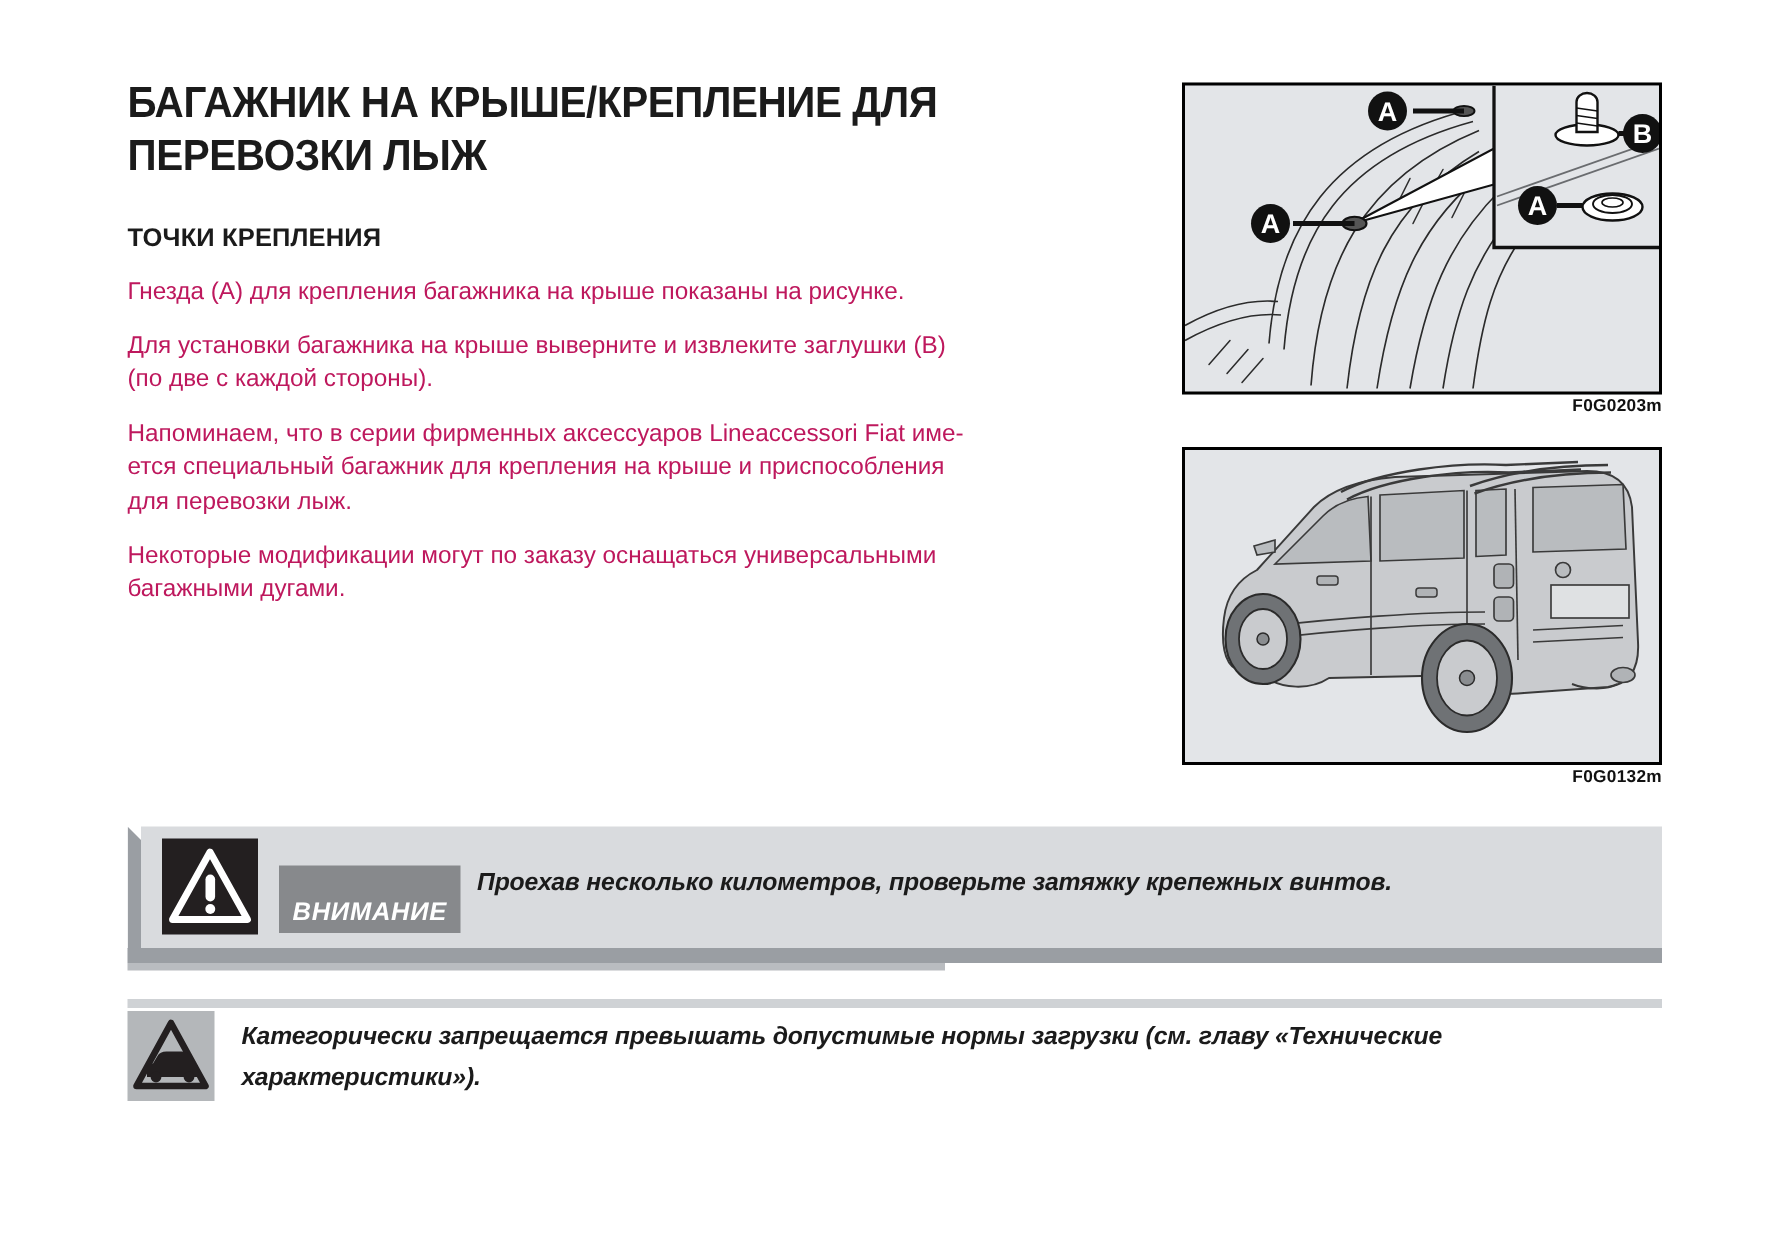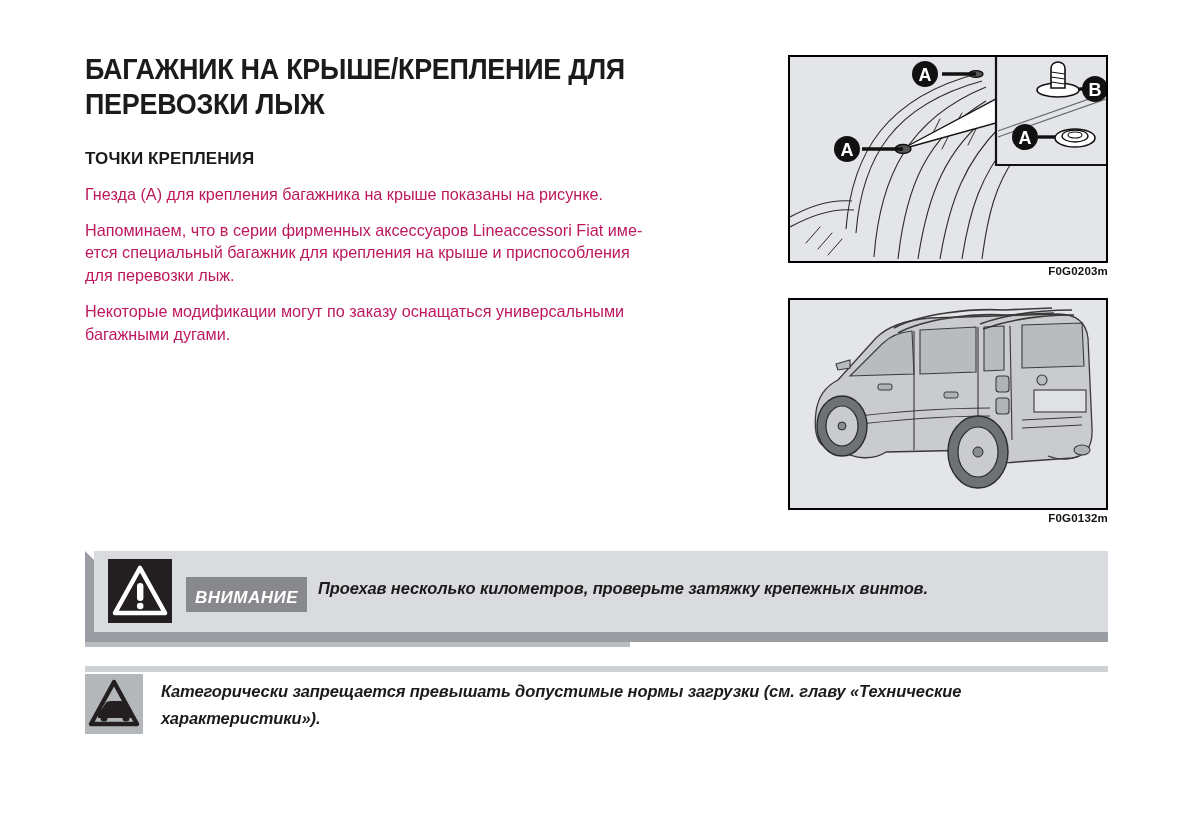--- a/index.html
+++ b/index.html
@@ -100,21 +100,21 @@
     background: #231f20;
   }
   #warn1-badge {
     position: absolute; left: 101px; top: 26px;
     background: #87898c;
     color: #ffffff;
     font-size: 17px;
     font-weight: 700;
     font-style: italic;
     letter-spacing: 0.5px;
-    padding: 11px 9px 4px 9px;
+    padding: 21px 9px 4px 9px;
   }
   #warn1-text {
     position: absolute; left: 233px; top: 28px;
     font-size: 16.5px;
     font-weight: 700;
     font-style: italic;
     color: #1b1b1b;
     letter-spacing: -0.1px;
   }
   #warning-1-undershadow {
@@ -151,20 +151,22 @@
   }
 </style>
 </head>
 <body>
 
 <div id="text-column">
   <h1 id="page-title">БАГАЖНИК НА КРЫШЕ/КРЕПЛЕНИЕ ДЛЯ
 ПЕРЕВОЗКИ ЛЫЖ</h1>
   <h2 id="section-heading">ТОЧКИ КРЕПЛЕНИЯ</h2>
   <p class="body-par">Гнезда (А) для крепления багажника на крыше показаны на рисунке.</p>
+  <p class="body-par">Для установки багажника на крыше выверните и извлеките заглушки (В)
+(по две с каждой стороны).</p>
   <p class="body-par">Напоминаем, что в серии фирменных аксессуаров Lineaccessori Fiat име-
 ется специальный багажник для крепления на крыше и приспособления
 для перевозки лыж.</p>
   <p class="body-par">Некоторые модификации могут по заказу оснащаться универсальными
 багажными дугами.</p>
 </div>
 
 <div class="figure-block" id="figure-top">
   <div class="figure-frame">
     <svg class="callout-svg" width="316" height="204" viewBox="0 0 316 204">

